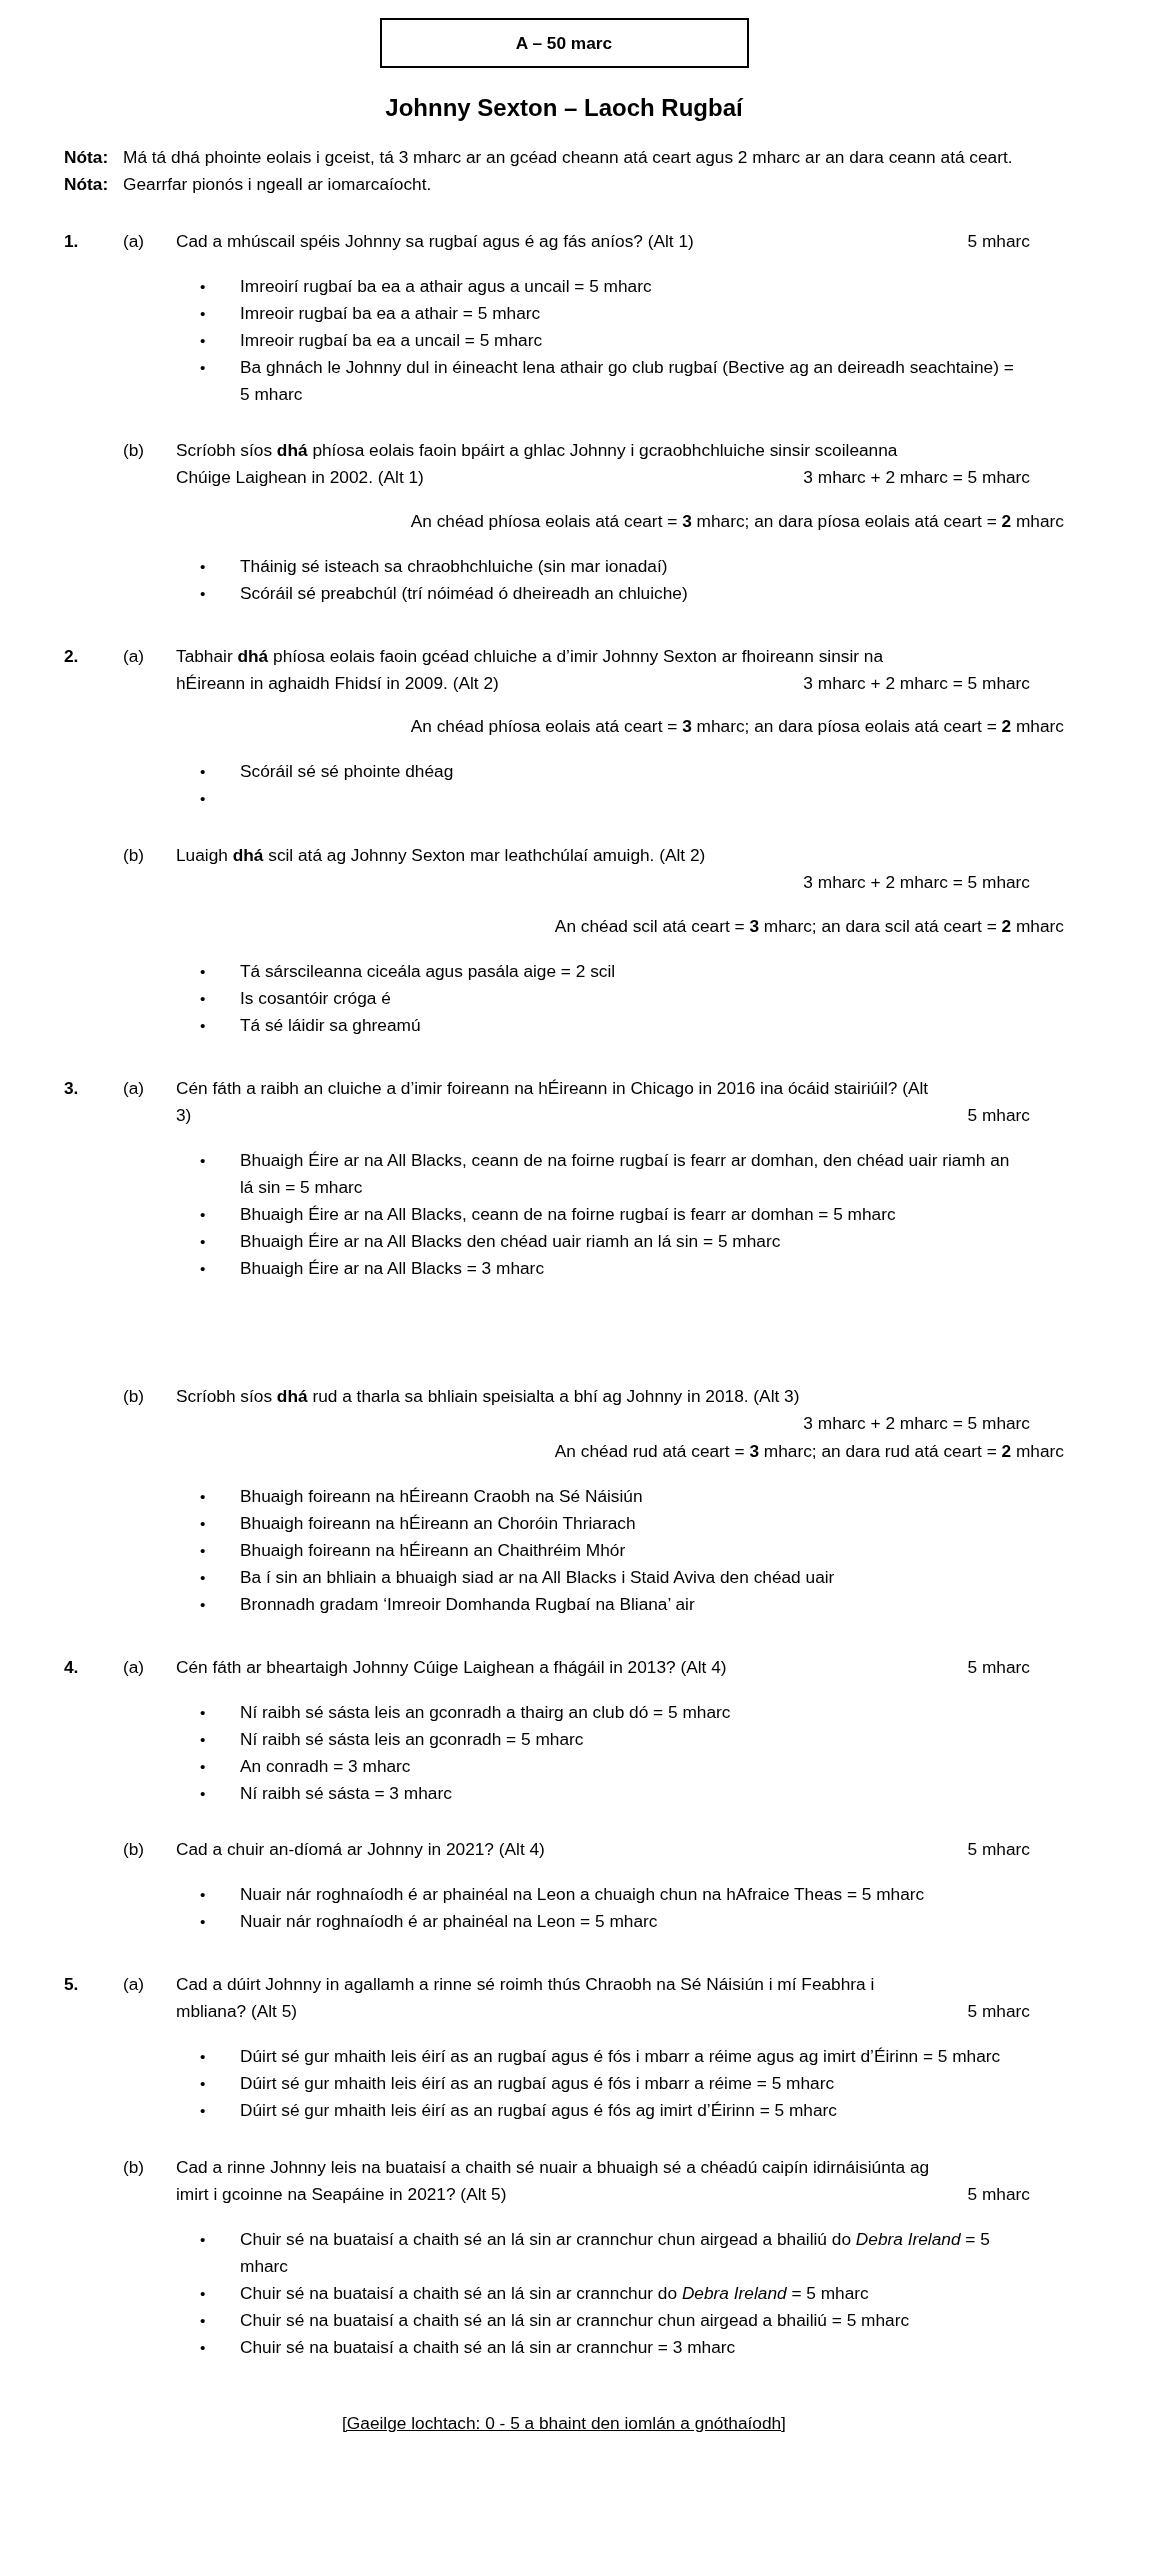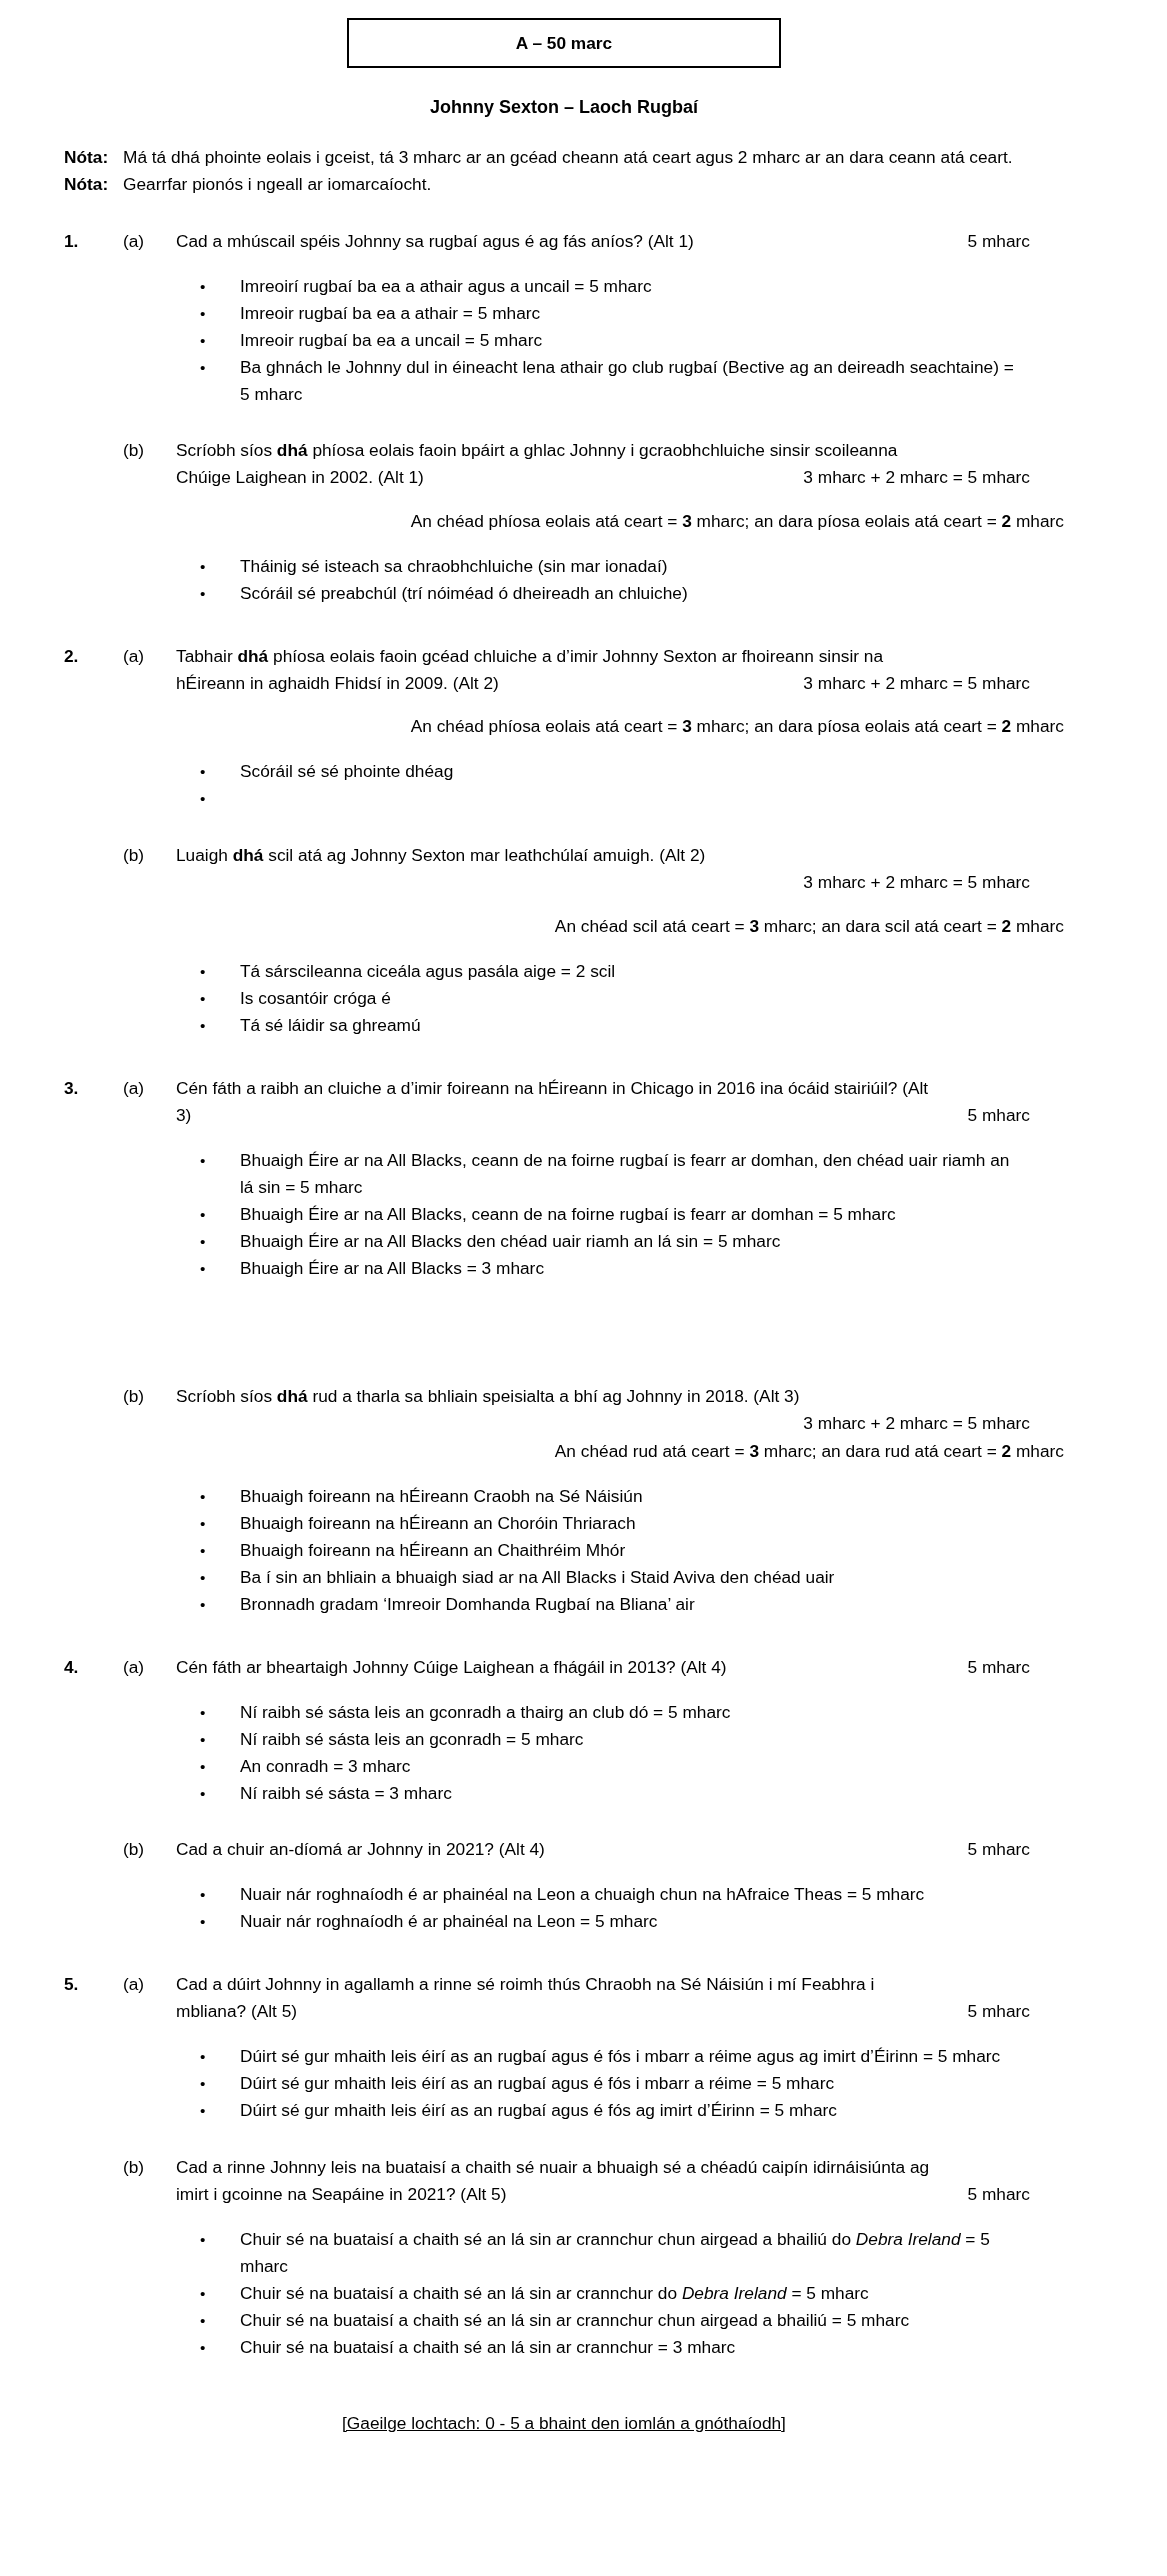--- a/index.html
+++ b/index.html
@@ -9,29 +9,29 @@
     background:#ffffff;
     color:#000000;
     font-family:"Liberation Sans", sans-serif;
     font-size:17.3px;
     line-height:27px;
     overflow:hidden;
   }
   .page { padding:18px 103px 0 64px; }
 
   .marks-box {
-    width:434px; height:50px;
+    width:369px; height:50px;
     border:2.6px solid #000;
     margin:0 auto;
     display:flex; align-items:center; justify-content:center;
     font-weight:bold;
   }
   .doc-title {
     text-align:center; font-weight:bold;
-    margin-top:26px; font-size:18px;
+    margin-top:26px; font-size:24px;
   }
   .notes { margin-top:23px; }
   .note { display:grid; grid-template-columns:59px 1fr; }
   .note-label { font-weight:bold; }
   .note-text { max-width:892px; }
 
   .questions { margin-top:29.5px; }
   .question { margin-top:36px; }
   .question:first-child { margin-top:0; }
   .part { margin-top:29.5px; }

